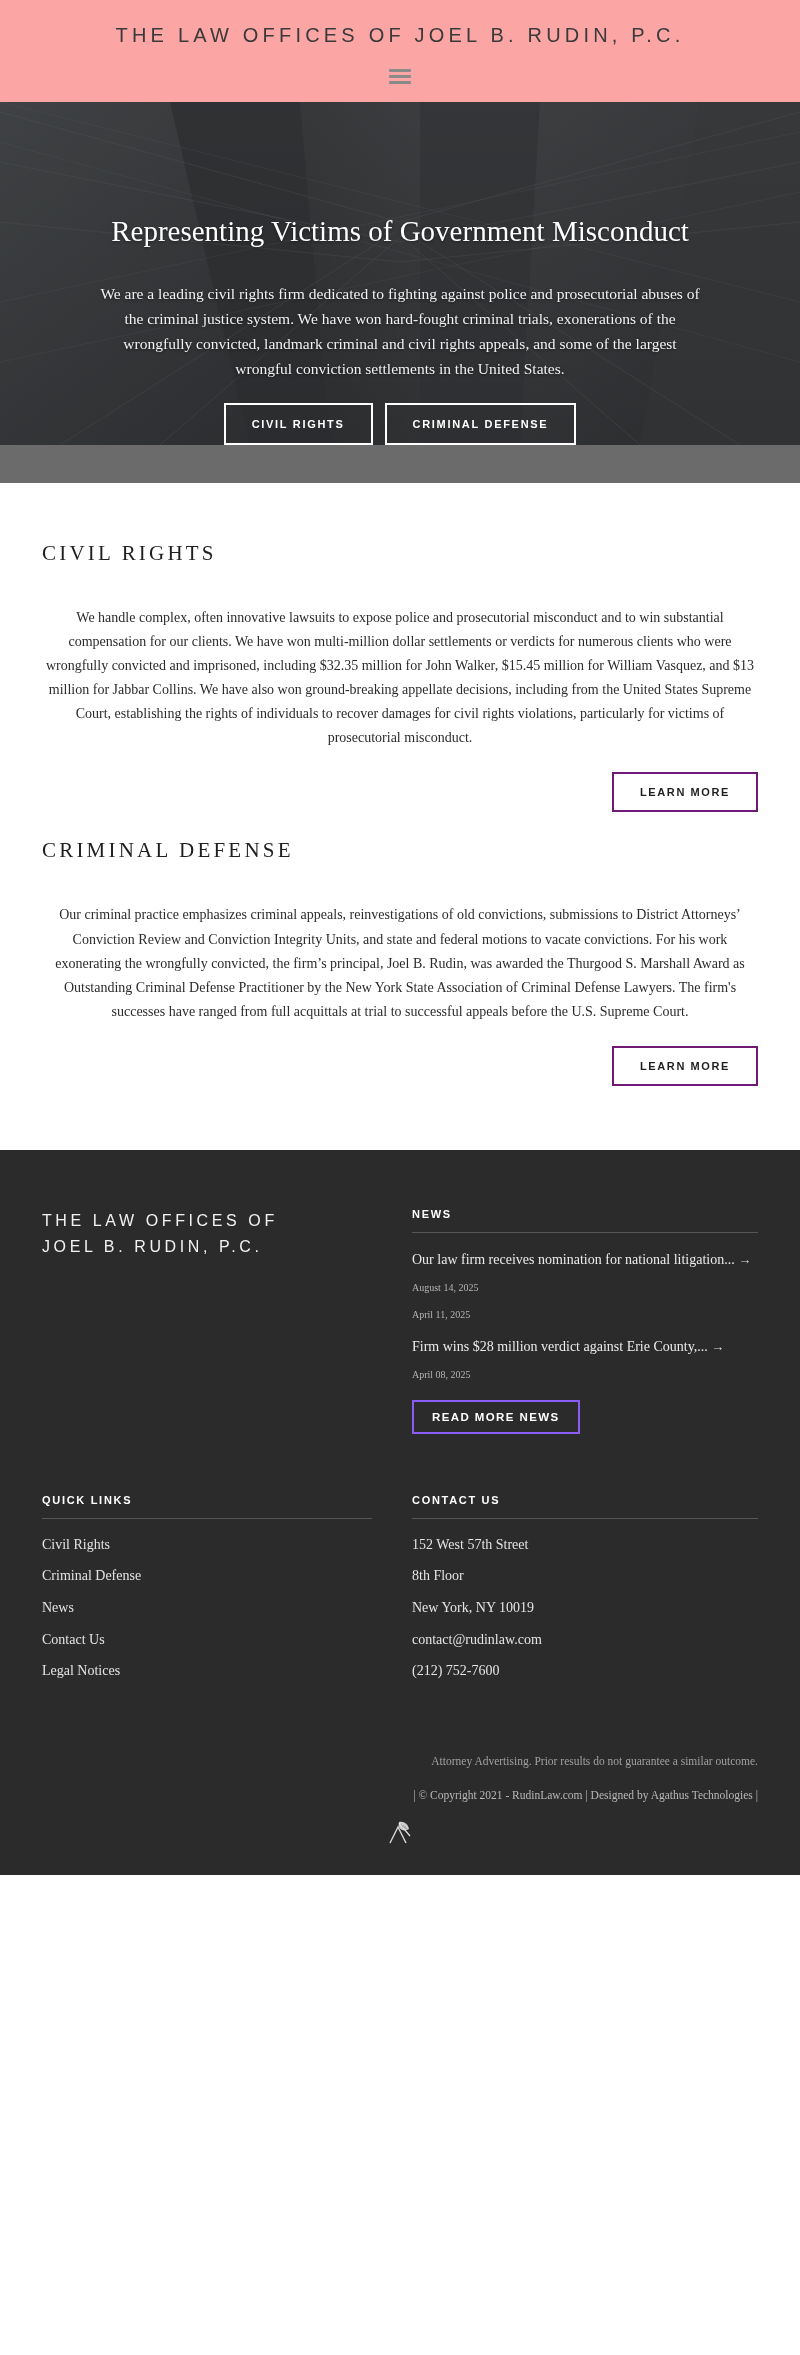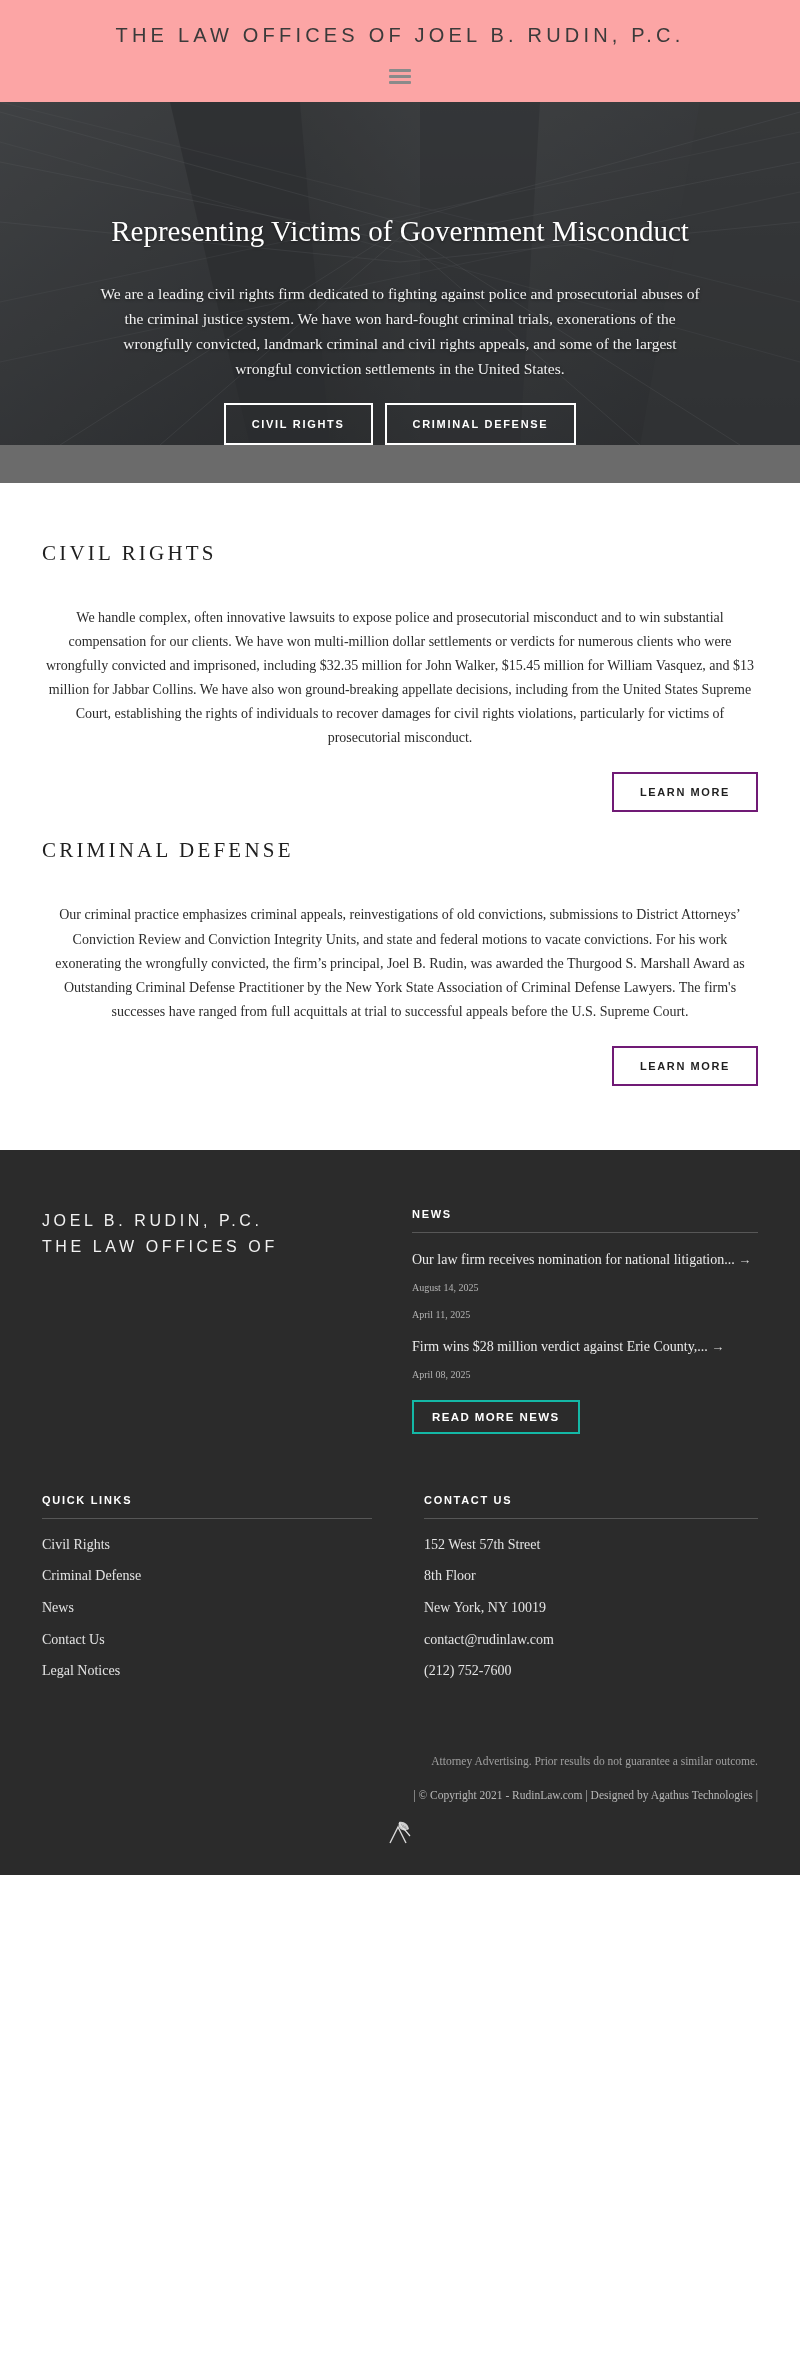--- a/index.html
+++ b/index.html
@@ -184,29 +184,29 @@
     color:#b4b4b4;
     margin-top:12px;
   }
   .read-more-wrap { margin-top:20px; }
   .btn-news {
     font-family:"Liberation Sans", sans-serif;
     font-size:11.5px;
     font-weight:700;
     letter-spacing:1.4px;
     color:#ffffff;
-    border:2px solid #14b8a6;
+    border:2px solid #8b5cf6;
     background:transparent;
     padding:9px 18px;
     cursor:pointer;
   }
 
   .footer-mid {
     display:flex;
-    gap:52px;
+    gap:40px;
     padding-top:34px;
     padding-bottom:40px;
   }
   .footer-mid .col { width:330px; flex:none; }
   .footer-mid .col:last-child { flex:1; width:auto; }
   .link-list { list-style:none; }
   .link-list li {
     font-size:14px;
     line-height:1.4;
     color:#e4e4e4;
@@ -332,22 +332,22 @@
     </div>
   </section>
 
 </main>
 
 <footer class="footer">
 
   <div class="footer-top">
     <div class="footer-col-left">
       <div class="footer-brand">
+        <div>THE LAW OFFICES OF</div>
         <div>JOEL B. RUDIN, P.C.</div>
-        <div>THE LAW OFFICES OF</div>
       </div>
     </div>
 
     <div class="footer-col-right">
       <div class="col-title">NEWS</div>
       <div class="col-rule"></div>
 
       <div class="news-item">
         <div class="news-title">
           <span>Our law firm receives nomination for national litigation...</span>

